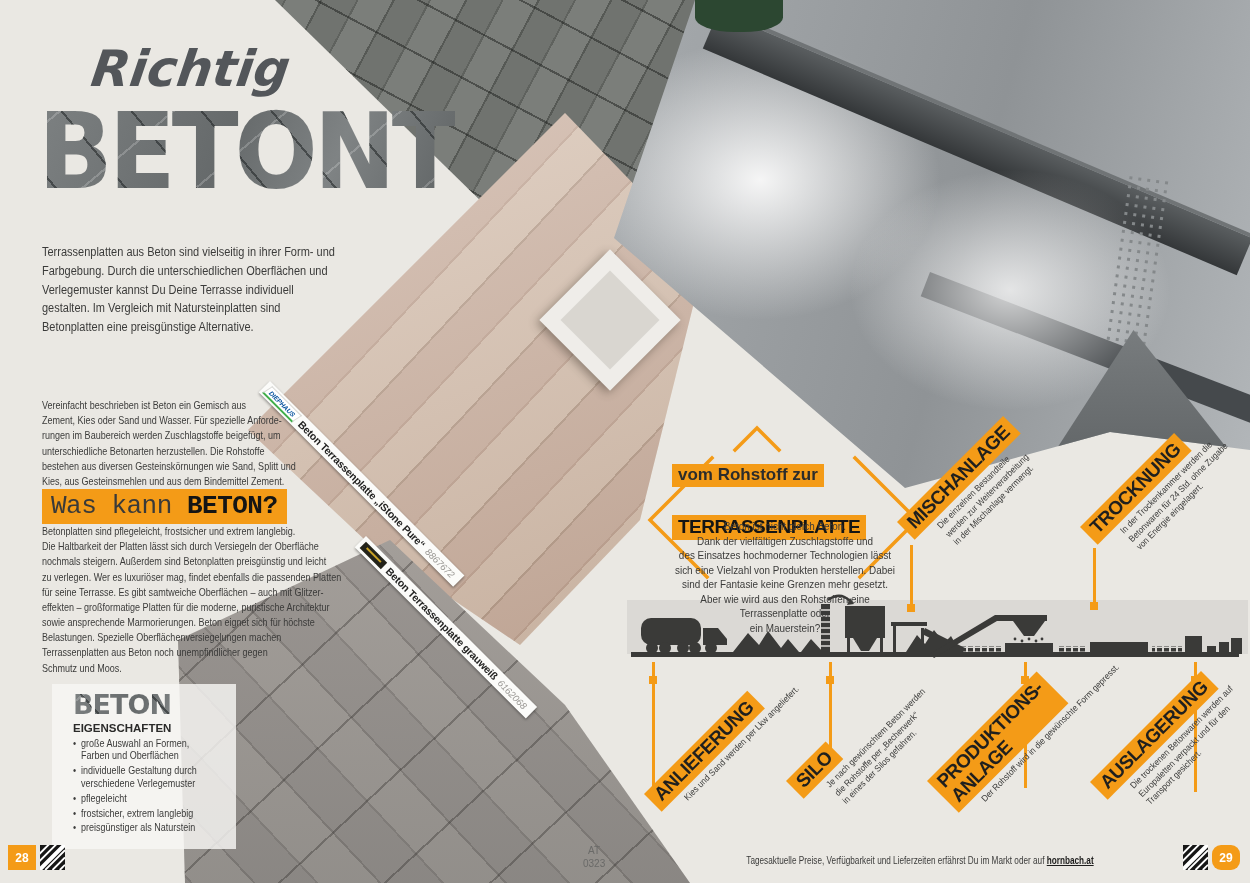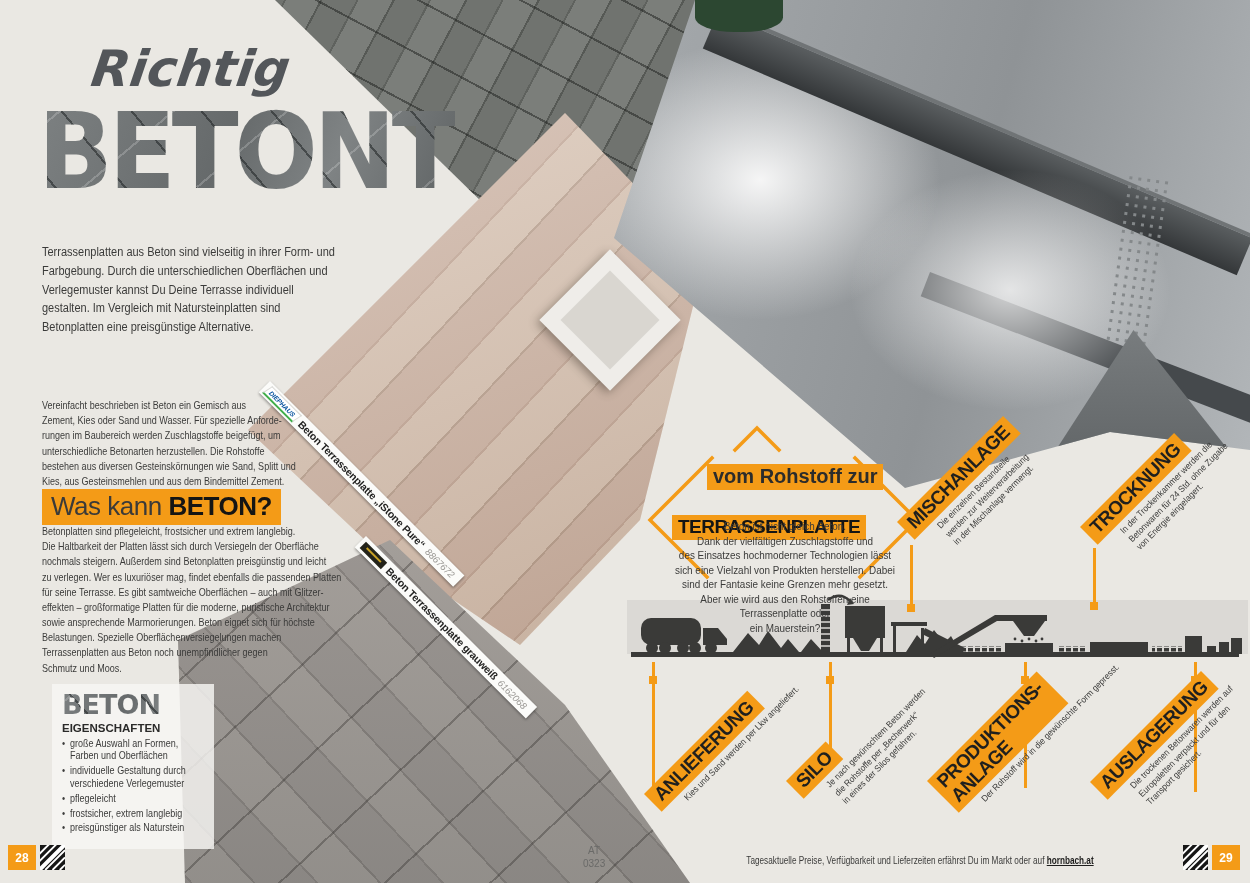--- a/index.html
+++ b/index.html
@@ -74,31 +74,31 @@
   .hero-intro{left:42px;top:243px;z-index:5;font-size:12.5px;line-height:1.5;font-weight:500;
     transform:scaleX(.88);transform-origin:0 0;}
   .sec-h{z-index:5;background:#f49b17;color:#3a3a39;display:inline-block;padding:2px 9px 3px;
     font-size:26px;letter-spacing:-.5px;font-weight:500;}
   .sec-h b{color:#151514;font-weight:800;}
   .sec-body{z-index:5;font-size:11px;line-height:1.38;font-weight:500;
     transform:scaleX(.82);transform-origin:0 0;}
 
   
   .props{left:52px;top:684px;width:142px;z-index:3;background:rgba(248,247,244,.82);
-    padding:6px 10px 12px;}
+    padding:6px 21px 12px;}
   .props .stone-sm{font-size:27px;letter-spacing:-1px;line-height:1.1;}
   .props .sub{font-size:11.5px;font-weight:800;color:#2a2a29;margin:2px 0 4px;}
   .props ul{margin:0;padding:0;list-style:none;font-size:10px;line-height:1.28;font-weight:500;
     transform:scaleX(.9);transform-origin:0 0;width:140px;}
   .props li{padding-left:9px;position:relative;margin-bottom:2px;}
   .props li::before{content:"•";position:absolute;left:0;top:0;}
 
   
-  .pr-title1{left:707px;top:464px;z-index:5;background:#f49b17;display:inline-block;
-    padding:1px 6px 2px;font-size:20px;font-weight:700;color:#2c2c2b;}
+  .pr-title1{left:672px;top:464px;z-index:5;background:#f49b17;display:inline-block;
+    padding:1px 6px 2px;font-size:17px;font-weight:700;color:#2c2c2b;}
   .pr-title2{left:672px;top:487px;z-index:5;background:#f49b17;display:inline-block;
     padding:1px 6px 2px;font-size:19px;font-weight:800;letter-spacing:-.5px;color:#151514;margin-top:28px;}
   .pr-intro{left:630px;top:519px;width:310px;z-index:5;text-align:center;font-size:11px;
     line-height:1.32;font-weight:500;transform:scaleX(.9);transform-origin:50% 0;}
   .conn{position:absolute;width:3px;background:#f49b17;z-index:3;}
   .conn-dot{position:absolute;width:8px;height:8px;background:#f49b17;z-index:3;}
   .station{position:absolute;z-index:4;transform:rotate(-45deg);transform-origin:0 0;}
   .st-band{display:inline-block;background:#f49b17;color:#1f1f1e;font-weight:800;font-size:19px;
     letter-spacing:-.5px;padding:2px 7px 3px;white-space:pre-line;line-height:1.05;}
   .st-cap{margin:3px 0 0 26px;font-size:9px;line-height:1.3;color:#3b3b3a;font-weight:500;
@@ -156,21 +156,21 @@
 gestalten. Im Vergleich mit Natursteinplatten sind
 Betonplatten eine preisgünstige Alternative.</div>
 
   <div class="abs sec-body pl" style="left:42px;top:398px;">Vereinfacht beschrieben ist Beton ein Gemisch aus
 Zement, Kies oder Sand und Wasser. Für spezielle Anforde-
 rungen im Baubereich werden Zuschlagstoffe beigefügt, um
 unterschiedliche Betonarten herzustellen. Die Rohstoffe
 bestehen aus diversen Gesteinskörnungen wie Sand, Splitt und
 Kies, aus Gesteinsmehlen und aus dem Bindemittel Zement.</div>
 
-  <div class="abs sec-h" style="left:42px;top:489px;"><span>Was kann </span><b>BETON?</b></div>
+  <div class="abs sec-h" style="left:42px;top:489px;font-family:Liberation Mono, monospace;"><span>Was kann </span><b>BETON?</b></div>
   <div class="abs sec-body pl" style="left:42px;top:524px;">Betonplatten sind pflegeleicht, frostsicher und extrem langlebig.
 Die Haltbarkeit der Platten lässt sich durch Versiegeln der Oberfläche
 nochmals steigern. Außerdem sind Betonplatten preisgünstig und leicht
 zu verlegen. Wer es luxuriöser mag, findet ebenfalls die passenden Platten
 für seine Terrasse. Es gibt samtweiche Oberflächen – auch mit Glitzer-
 effekten – großformatige Platten für die moderne, puristische Architektur
 sowie ansprechende Marmorierungen. Beton eignet sich für höchste
 Belastungen. Spezielle Oberflächenversiegelungen machen
 Terrassenplatten aus Beton noch unempfindlicher gegen
 Schmutz und Moos.</div>
@@ -327,15 +327,15 @@
   <div class="abs foot-note">
     <span>Tagesaktuelle Preise, Verfügbarkeit und Lieferzeiten erfährst Du im Markt oder auf </span><span class="lnk">hornbach.at</span>
   </div>
   <svg class="hb-logo" style="left:1183px;top:845px;" viewBox="0 0 24 24">
     <rect width="24" height="24" fill="#161616"></rect>
     <g stroke="#fff" stroke-width="1.8">
       <path d="M-2 10 L10 -2 M-2 17 L17 -2 M-2 24 L24 -2 M5 24 L24 5 M12 24 L24 12 M19 24 L24 19"></path>
     </g>
     <path d="M0 24 L24 0" stroke="#fff" stroke-width="3"></path>
   </svg>
-  <div class="pg-square" style="left:1212px;top:845px;">29</div>
+  <div class="pg-square" style="left:1212px;top:845px;border-radius:9px;">29</div>
 
 </div>
 
 </body></html>

